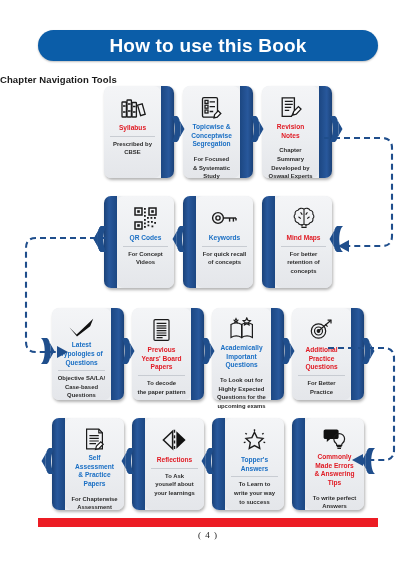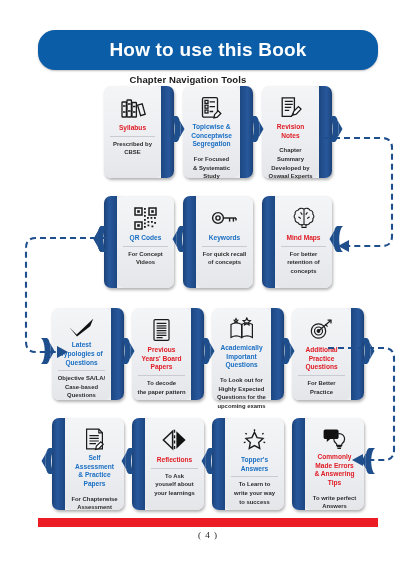--- a/index.html
+++ b/index.html
@@ -7,31 +7,31 @@
   body{
     width:416px;height:572px;background:#ffffff;
     font-family:"Liberation Sans", sans-serif;
     -webkit-font-smoothing:antialiased;
     overflow:hidden;position:relative;
   }
   .page{position:relative;width:416px;height:572px;}
 
   
   .header-bar{
-    position:absolute;left:38px;top:30px;width:340px;height:40px;
+    position:absolute;left:38px;top:30px;width:340px;height:31px;
     background:#0b5da8;display:flex;align-items:center;justify-content:center;
     box-shadow:0 1px 2px rgba(0,0,0,.25);
     border-radius:17px;
   }
   .header-bar .title{
     color:#ffffff;font-size:19px;font-weight:bold;letter-spacing:.2px;
     font-family:"Liberation Sans", sans-serif;
   }
   .subtitle{
-    position:absolute;left:0;top:74px;width:376px;text-align:center;
+    position:absolute;left:0;top:74px;width:376px;text-align:left;
     font-size:9.5px;font-weight:bold;color:#1a1a1a;letter-spacing:.1px;
   }
 
   
   .row{position:absolute;display:flex;align-items:flex-start;}
   .card{
     position:relative;box-sizing:border-box;
     background:#eceef1;
     border-radius:7px;
     height:92px;

